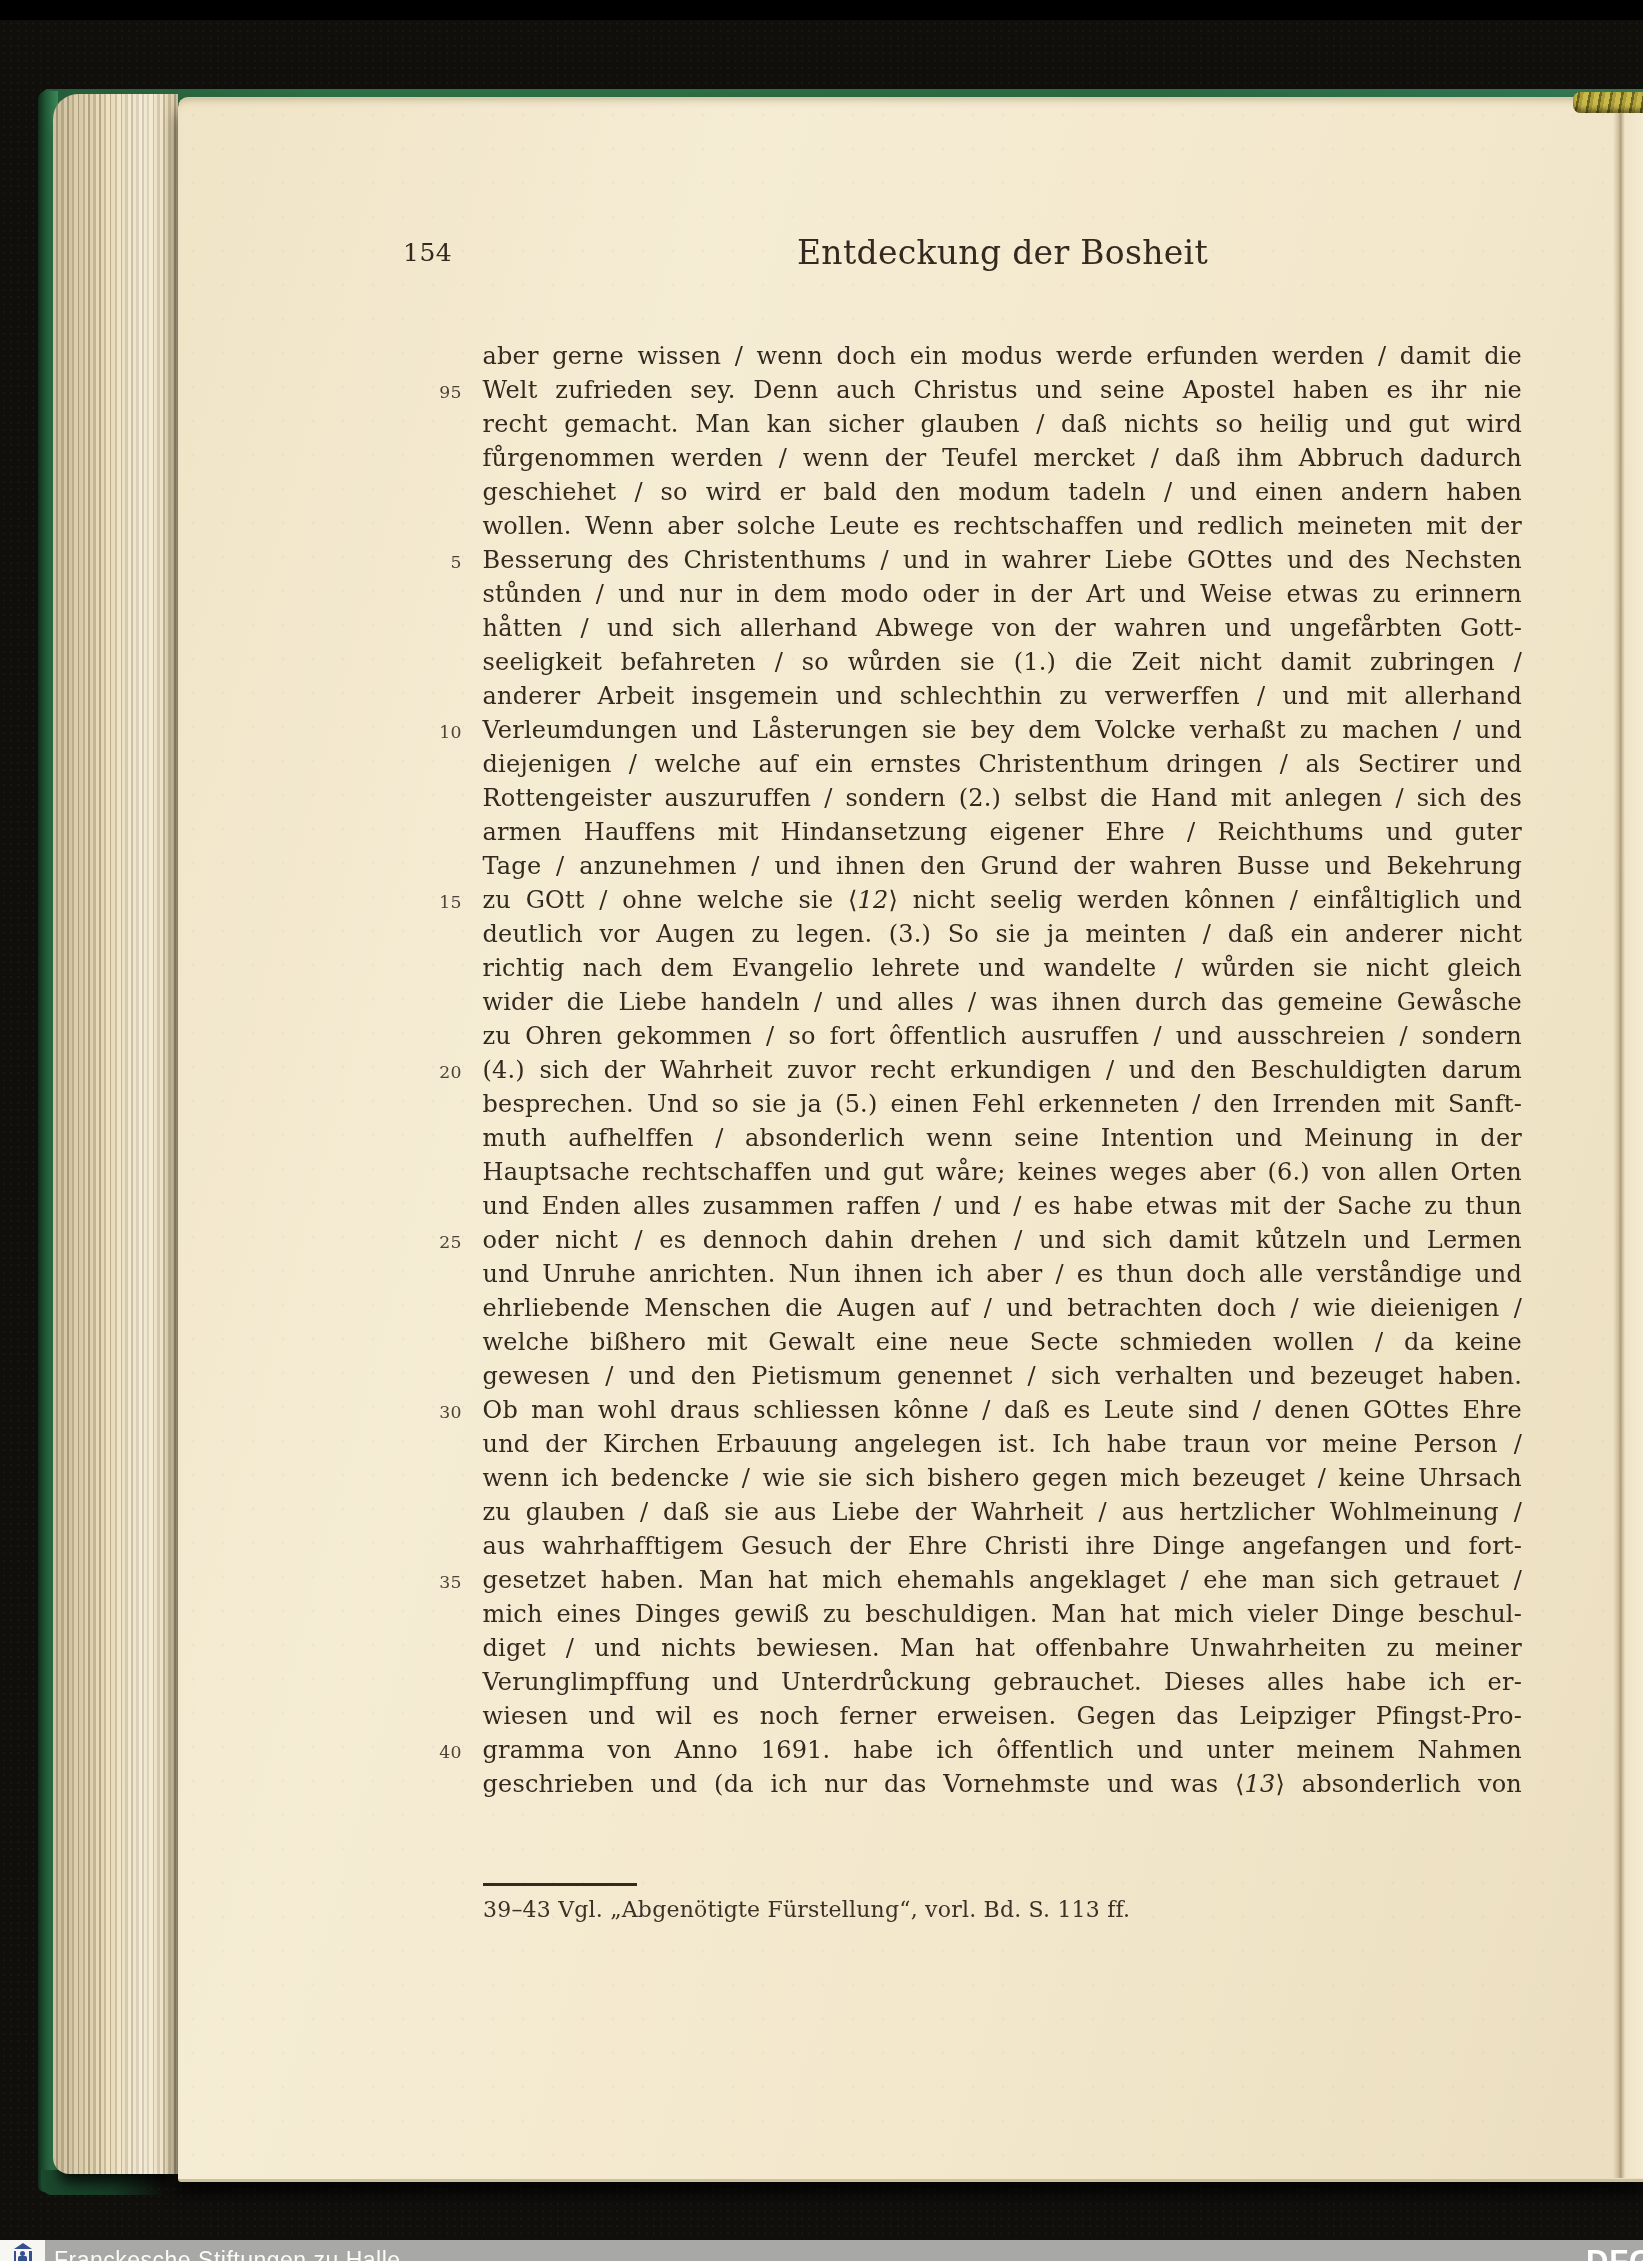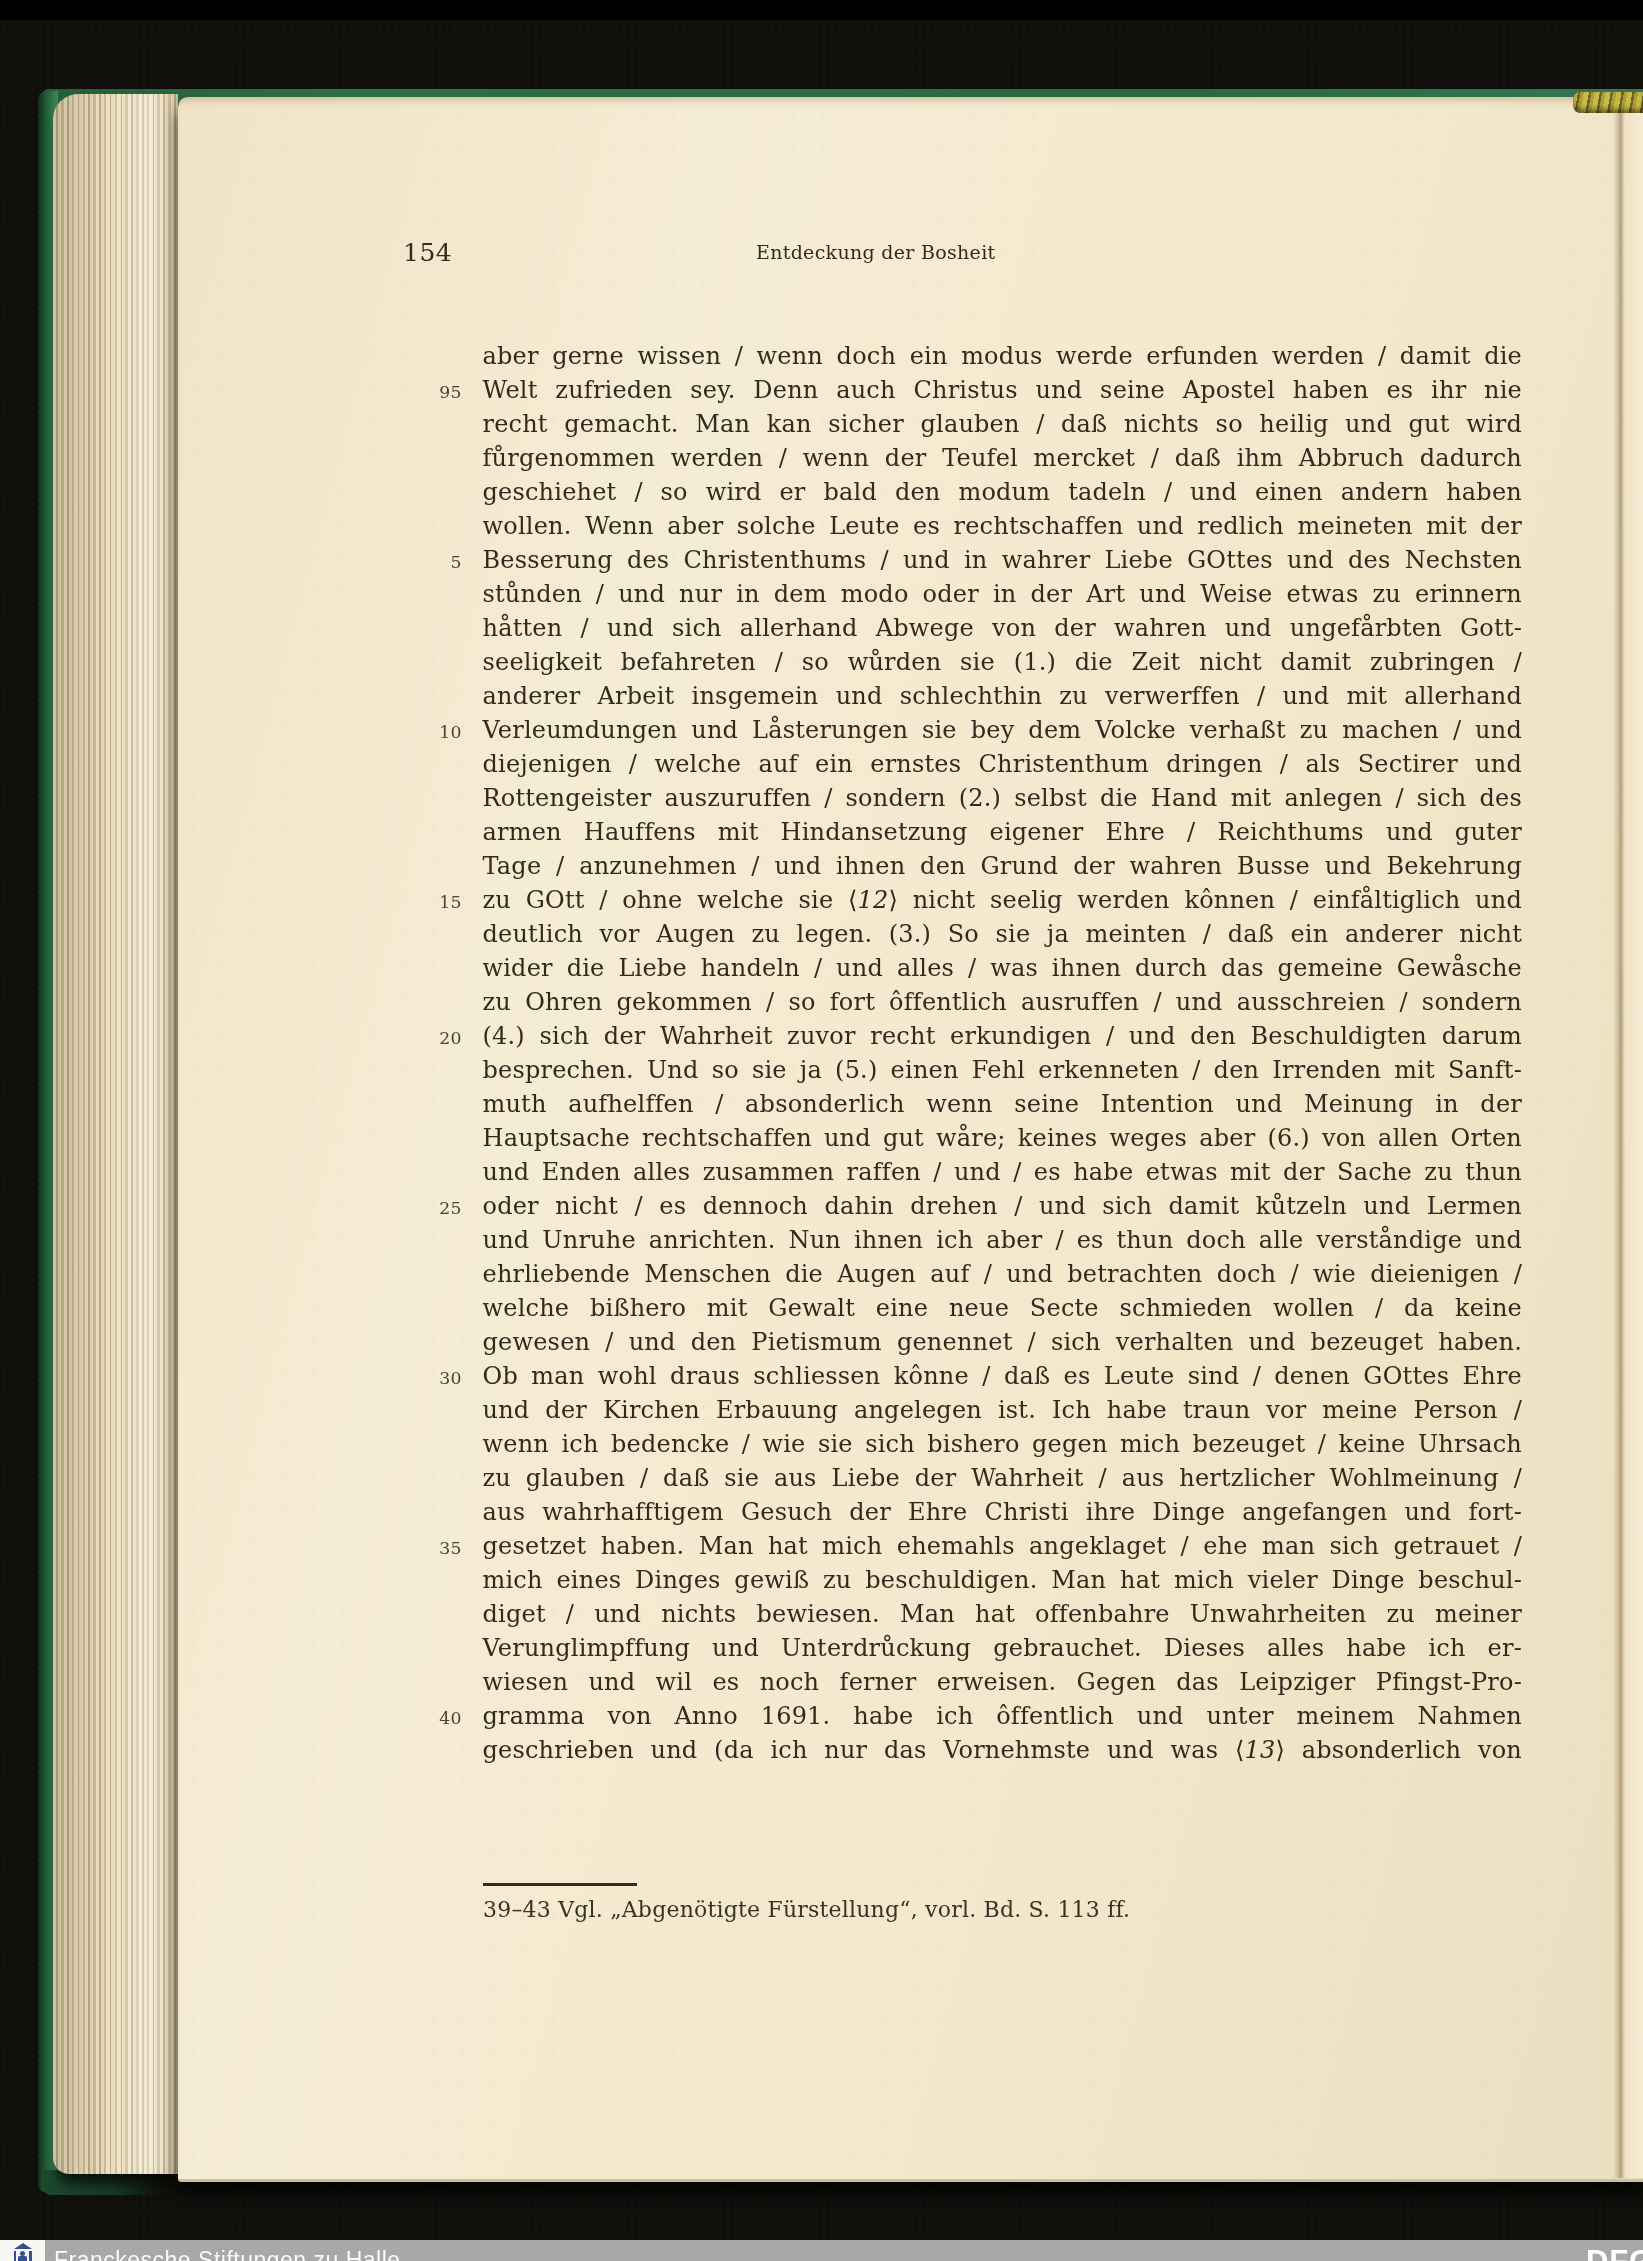--- a/index.html
+++ b/index.html
@@ -39,21 +39,21 @@
     border-bottom:3.3px solid #cfc09d;
     box-shadow:0 13px 15px rgba(0,0,0,.7), inset 0 8.2px 10px -8.2px rgba(130,105,60,.55);}
   .gutter{position:absolute;left:1613px;top:77px;width:13px;height:2081px;z-index:2;
     background:linear-gradient(90deg,rgba(0,0,0,0),rgba(125,100,55,.28) 40%,rgba(90,65,30,.42) 58%,rgba(0,0,0,0) 92%);}
   .next-page-sliver{position:absolute;left:1626px;top:77px;width:18px;height:2081px;z-index:1;
     background:linear-gradient(90deg,#efe4c8,#f4ebd3);}
   
   .pageno{position:absolute;left:353px;top:215px;width:99px;height:35px;
     font-size:25px;line-height:35px;text-align:right;color:#33291e;letter-spacing:0.4px;}
   .running-title{position:absolute;left:756px;top:215px;width:493px;height:35px;
-    font-size:19px;line-height:35px;color:#33291e;letter-spacing:0.3px;}
+    font-size:33px;line-height:35px;text-align:center;color:#33291e;letter-spacing:0.3px;}
   .body-block{position:absolute;left:386px;top:319px;width:1136px;}
   .row{display:flex;align-items:baseline;height:34px;overflow:visible;}
   .ln{width:76px;text-align:right;padding-right:0;box-sizing:border-box;
     font-size:17.3px;color:#4c4236;flex:none;letter-spacing:0.4px;}
   .txt{flex:1;margin-left:20.5px;font-size:24px;color:#33291e;
     text-align:justify;text-align-last:justify;letter-spacing:0.2px;line-height:34px;
     white-space:nowrap;}
   .txt i{font-style:italic;}
   .footnote-rule{position:absolute;left:483px;top:1863px;width:154px;height:3.3px;background:#332a20;}
   .footnote{position:absolute;left:483px;top:1877px;width:822px;
@@ -176,20 +176,24 @@
   <div class="row">
     <span class="ln">15</span>
     <span class="txt">zu GOtt / ohne welche sie ⟨<i>12</i>⟩ nicht seelig werden kônnen / einfåltiglich und</span>
   </div>
 
   <div class="row">
     <span class="ln"></span>
     <span class="txt">deutlich vor Augen zu legen. (3.) So sie ja meinten / daß ein anderer nicht</span>
   </div>
 
+  <div class="row">
+    <span class="ln"></span>
+    <span class="txt">richtig nach dem Evangelio lehrete und wandelte / wůrden sie nicht gleich</span>
+  </div>
 
   <div class="row">
     <span class="ln"></span>
     <span class="txt">wider die Liebe handeln / und alles / was ihnen durch das gemeine Gewåsche</span>
   </div>
 
   <div class="row">
     <span class="ln"></span>
     <span class="txt">zu Ohren gekommen / so fort ôffentlich ausruffen / und ausschreien / sondern</span>
   </div>

